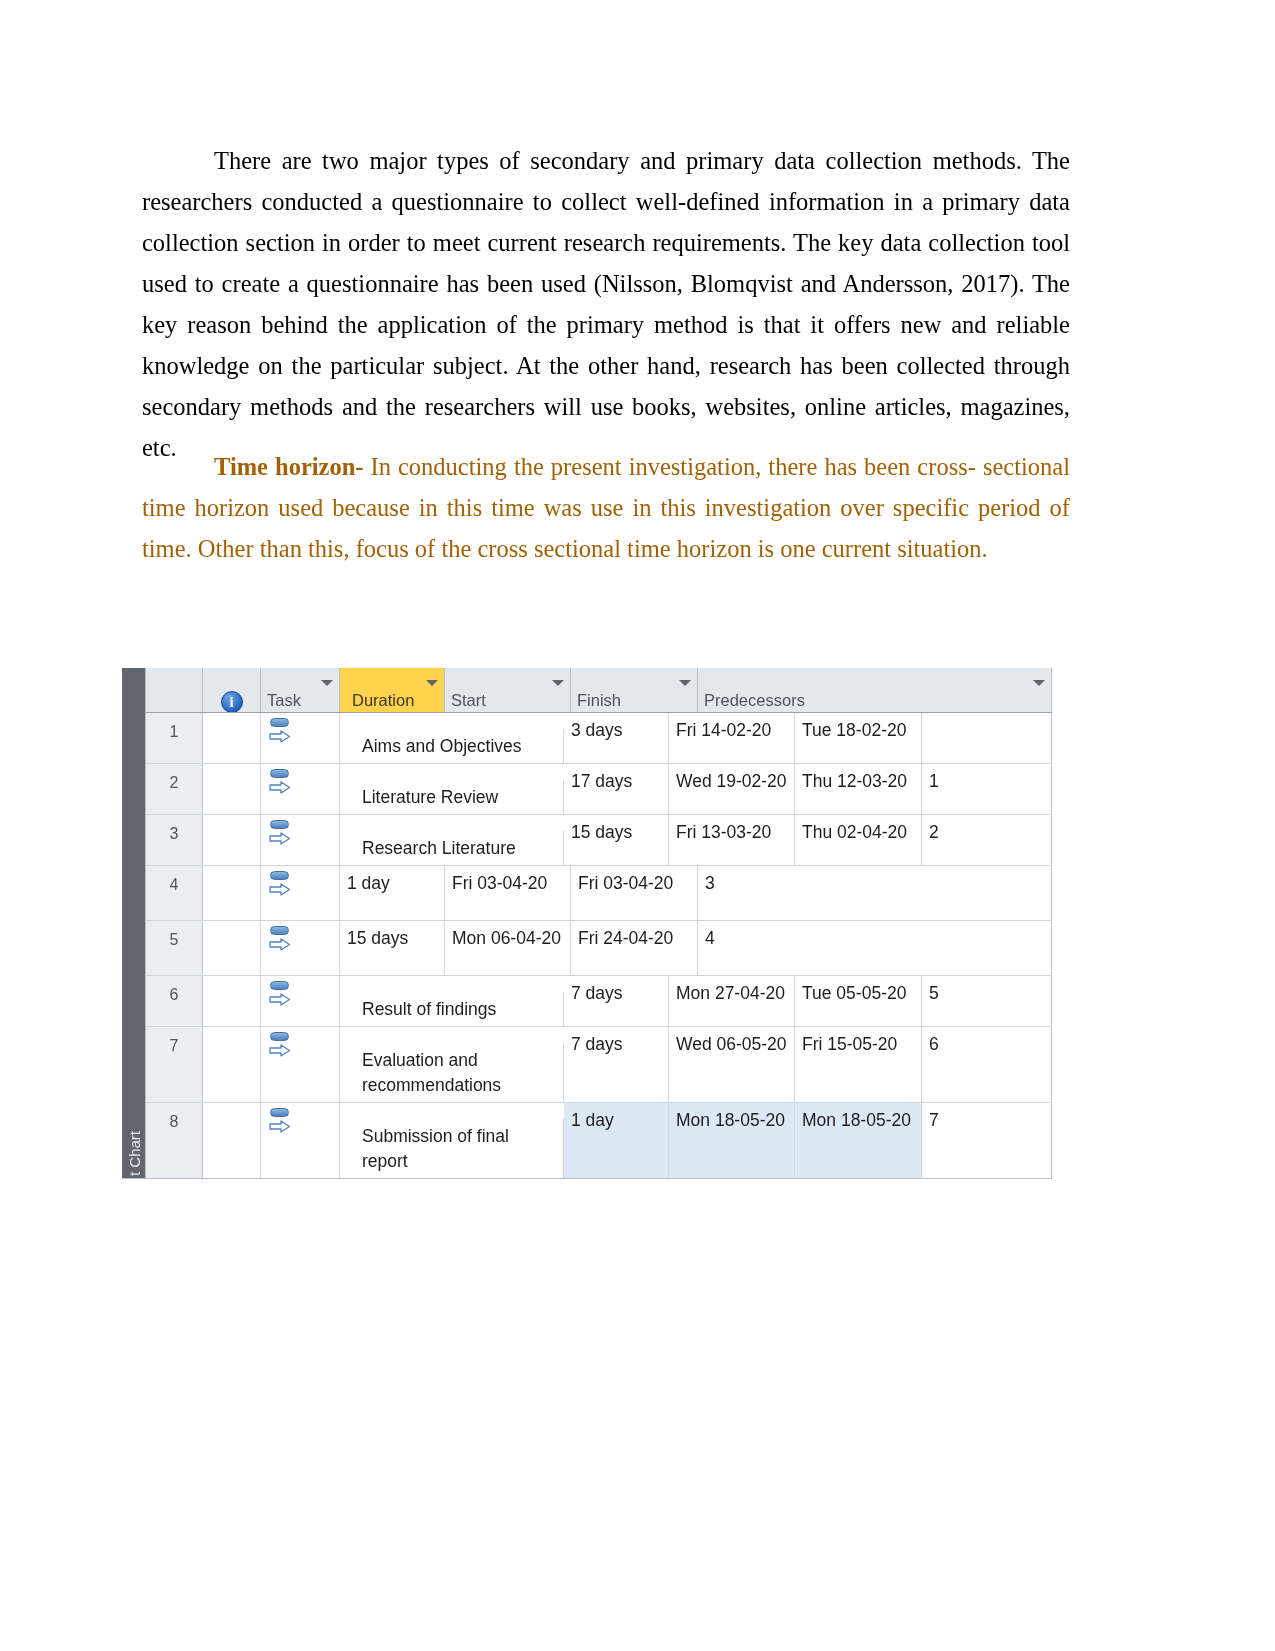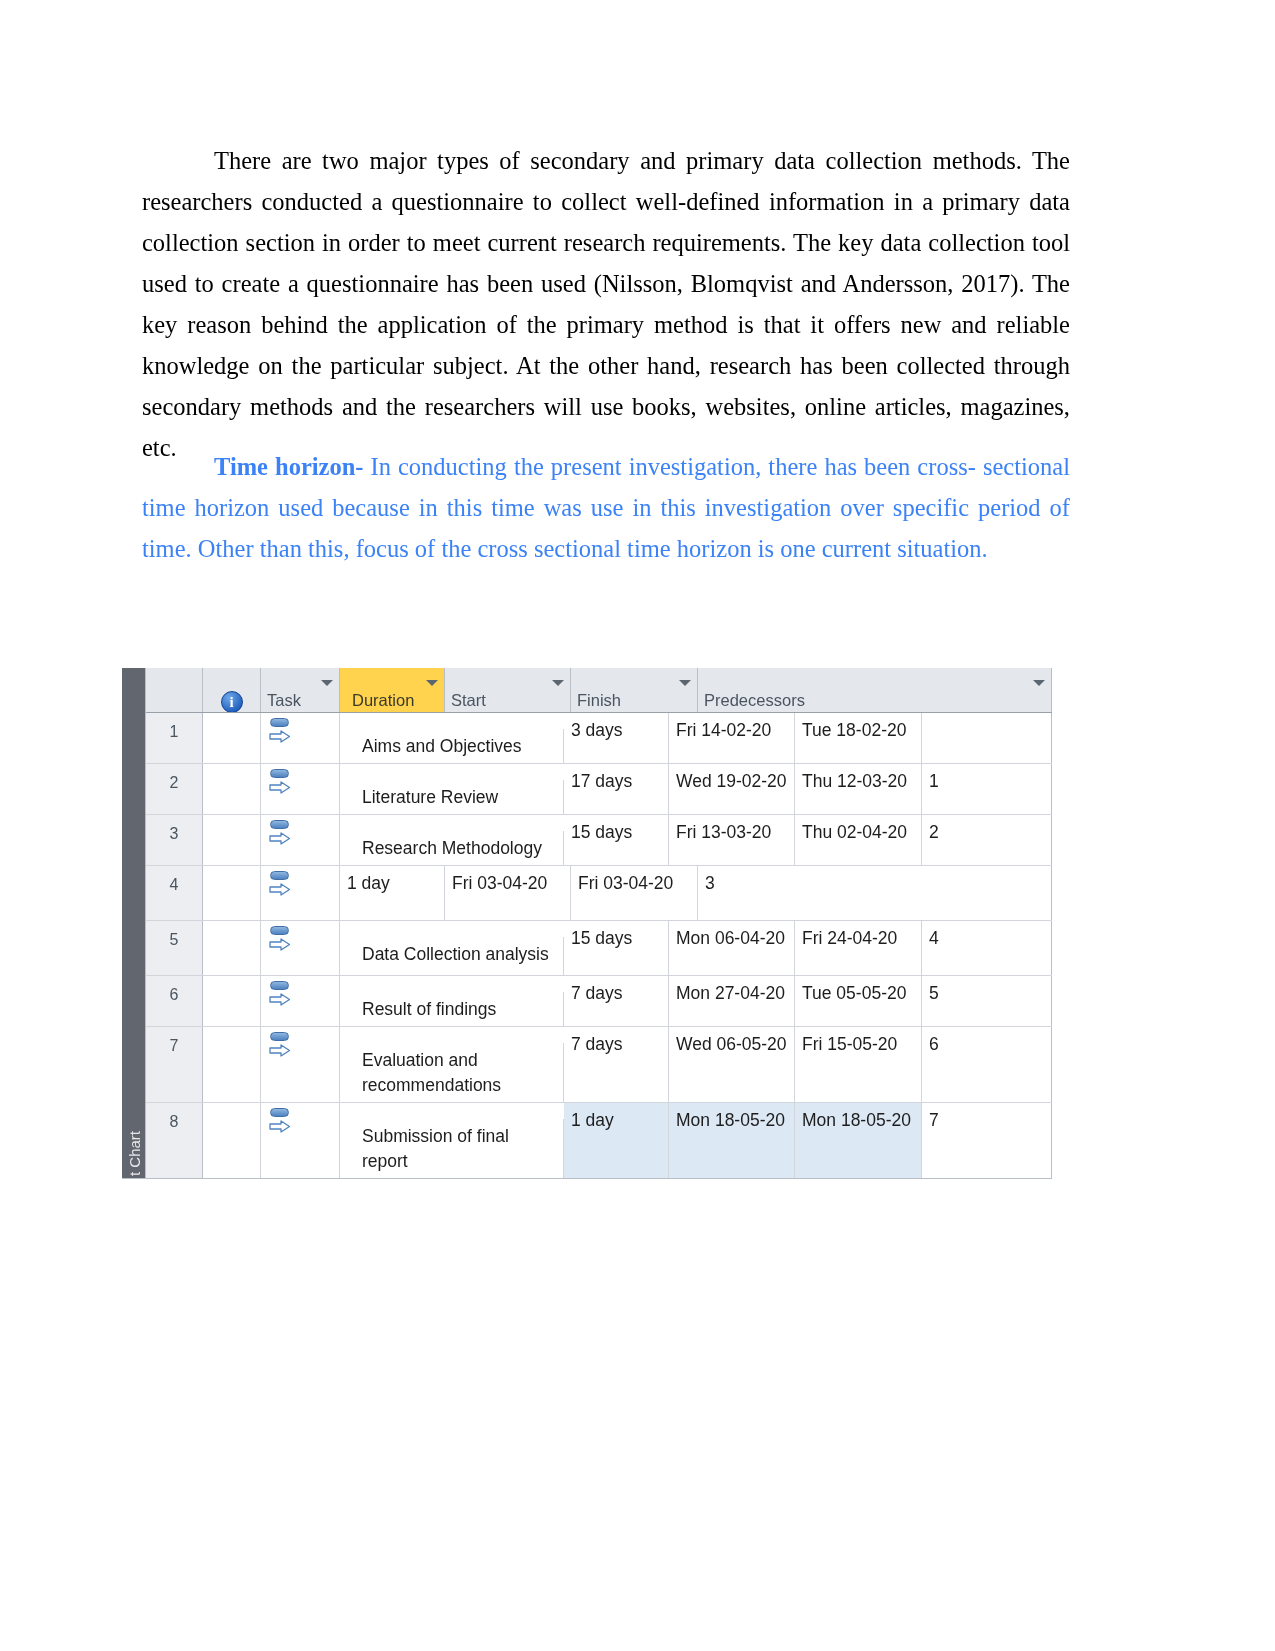--- a/index.html
+++ b/index.html
@@ -26,21 +26,21 @@
     font-family: "Liberation Serif", serif;
     font-size: 24.5px;
     line-height: 41px;
     text-align: justify;
     text-justify: inter-word;
     color: #000000;
     margin: 0;
     text-indent: 72px;
   }
   .para-red {
-    color: #3b82f6;
+    color: #a16207;
   }
   .para-red .lead {
     font-weight: bold;
   }
 
   #para-one { position: absolute; left: 142px; top: 140px; width: 928px; }
   #para-two { position: absolute; left: 142px; top: 446px; width: 928px; }
 
   
   .gantt {
@@ -254,21 +254,21 @@
             <div class="cell c-start">Wed 19-02-20</div>
             <div class="cell c-fin">Thu 12-03-20</div>
             <div class="cell c-pred">1</div>
           </div>
           <div class="row body-row" style="min-height: 29px;">
             <div class="cell c-num">3</div>
             <div class="cell c-info"></div>
             <div class="cell c-mode"><span class="mode-icon"><span class="pill"></span><svg class="arrow" viewBox="0 0 22 13">
                   <path d="M1 4 L12 4 L12 1 L20.5 6.5 L12 12 L12 9 L1 9 Z" fill="#ffffff" stroke="#4f82c0" stroke-width="1.3" stroke-linejoin="round"></path>
                 </svg></span></div>
-            <div class="cell c-name">Research Methodology</div>
+            <div class="cell c-name">Research Literature</div>
             <div class="cell c-dur">15 days</div>
             <div class="cell c-start">Fri 13-03-20</div>
             <div class="cell c-fin">Thu 02-04-20</div>
             <div class="cell c-pred">2</div>
           </div>
           <div class="row body-row" style="min-height: 54px;">
             <div class="cell c-num">4</div>
             <div class="cell c-info"></div>
             <div class="cell c-mode"><span class="mode-icon"><span class="pill"></span><svg class="arrow" viewBox="0 0 22 13">
                   <path d="M1 4 L12 4 L12 1 L20.5 6.5 L12 12 L12 9 L1 9 Z" fill="#ffffff" stroke="#4f82c0" stroke-width="1.3" stroke-linejoin="round"></path>
@@ -277,21 +277,20 @@
             <div class="cell c-start">Fri 03-04-20</div>
             <div class="cell c-fin">Fri 03-04-20</div>
             <div class="cell c-pred">3</div>
           </div>
           <div class="row body-row" style="min-height: 54px;">
             <div class="cell c-num">5</div>
             <div class="cell c-info"></div>
             <div class="cell c-mode"><span class="mode-icon"><span class="pill"></span><svg class="arrow" viewBox="0 0 22 13">
                   <path d="M1 4 L12 4 L12 1 L20.5 6.5 L12 12 L12 9 L1 9 Z" fill="#ffffff" stroke="#4f82c0" stroke-width="1.3" stroke-linejoin="round"></path>
                 </svg></span></div>
-            <div class="cell c-name">Data Collection analysis</div>
             <div class="cell c-dur">15 days</div>
             <div class="cell c-start">Mon 06-04-20</div>
             <div class="cell c-fin">Fri 24-04-20</div>
             <div class="cell c-pred">4</div>
           </div>
           <div class="row body-row" style="min-height: 29px;">
             <div class="cell c-num">6</div>
             <div class="cell c-info"></div>
             <div class="cell c-mode"><span class="mode-icon"><span class="pill"></span><svg class="arrow" viewBox="0 0 22 13">
                   <path d="M1 4 L12 4 L12 1 L20.5 6.5 L12 12 L12 9 L1 9 Z" fill="#ffffff" stroke="#4f82c0" stroke-width="1.3" stroke-linejoin="round"></path>

